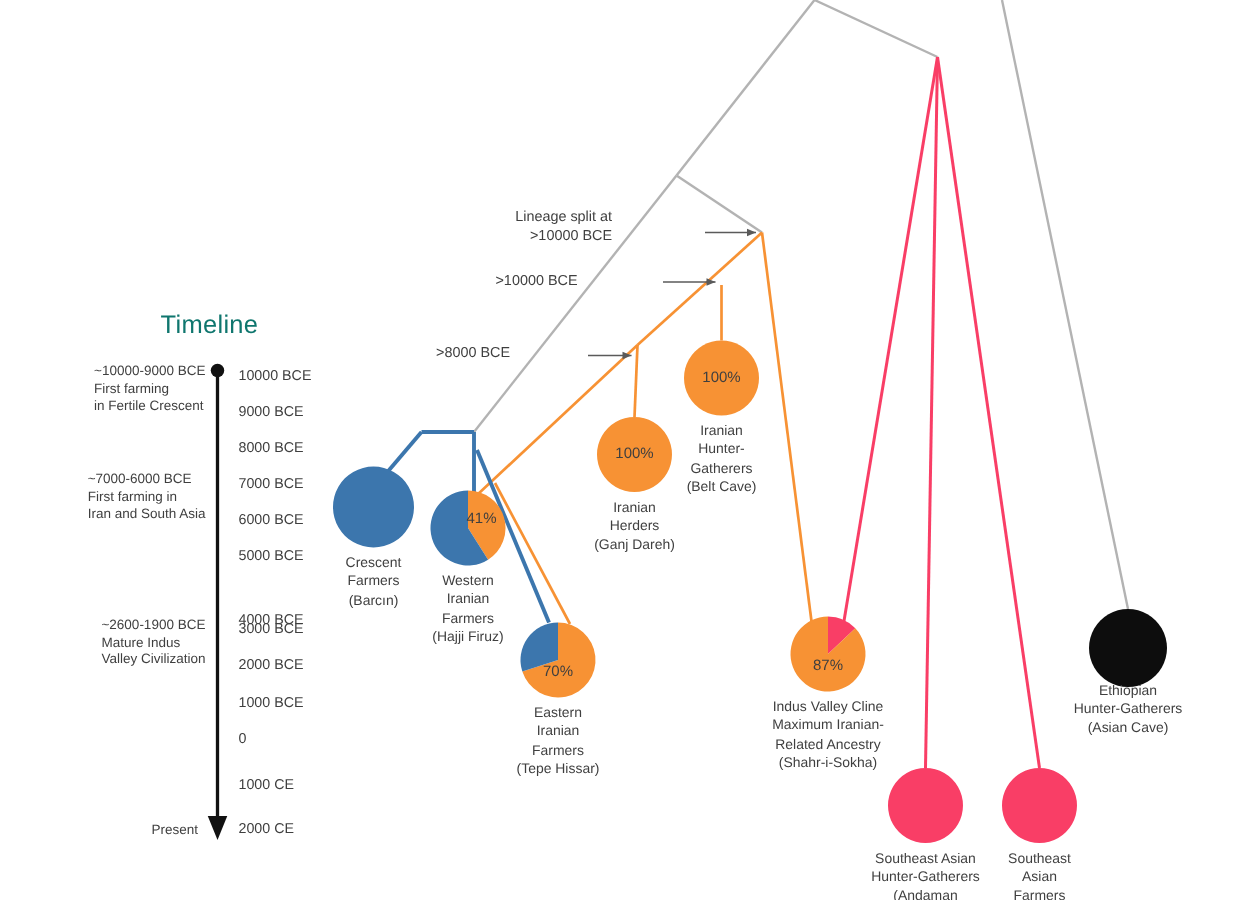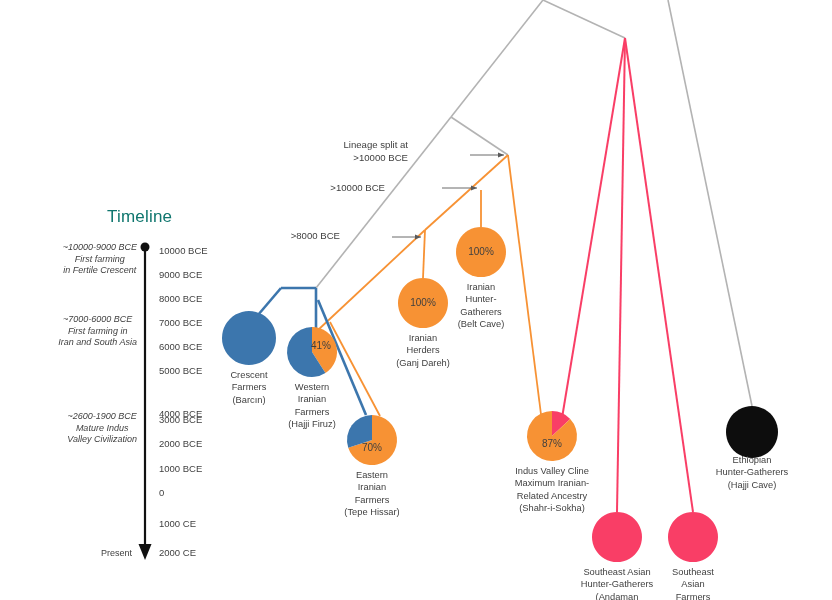--- a/index.html
+++ b/index.html
@@ -3,22 +3,22 @@
 <meta charset="utf-8">
 <style>
   html,body{margin:0;padding:0;background:#ffffff;}
   body{width:832px;height:600px;overflow:hidden;
        font-family:"Liberation Sans","DejaVu Sans",sans-serif;
        color:#404040;}
   #stage{position:relative;width:832px;height:600px;background:#fff;}
   svg.diagram{position:absolute;left:0;top:0;width:832px;height:600px;}
   .tl-title{position:absolute;font-size:17px;color:#0f766e;letter-spacing:.2px;}
   .tl-tick{position:absolute;font-size:9.5px;color:#3f3f3f;white-space:nowrap;}
-  .tl-note{position:absolute;font-size:9px;color:#3f3f3f;text-align:center;
-           line-height:11.5px;white-space:nowrap;font-style:italic;}
+  .tl-note{position:absolute;font-size:9px;color:#3f3f3f;text-align:left;
+           line-height:11.5px;white-space:nowrap;}
   .tl-present{position:absolute;font-size:9px;color:#3f3f3f;white-space:nowrap;}
   .node-label{position:absolute;font-size:9.3px;color:#3f3f3f;text-align:center;
               line-height:12.3px;white-space:nowrap;}
   .split-label{position:absolute;font-size:9.6px;color:#3f3f3f;
                line-height:12.5px;white-space:nowrap;text-align:right;}
   .pct{font-size:10px;fill:#3f3f3f;text-anchor:middle;dominant-baseline:middle;
        font-family:"Liberation Sans","DejaVu Sans",sans-serif;}
 </style>
 </head>
 <body>
@@ -194,16 +194,16 @@
         <div>(Andaman</div>
       </div>
       <div class="node-label" style="left: 693px; top: 566px; transform: translateX(-50%);">
         <div>Southeast</div>
         <div>Asian</div>
         <div>Farmers</div>
       </div>
       <div class="node-label" style="left: 752px; top: 454px; transform: translateX(-50%);">
         <div>Ethiopian</div>
         <div>Hunter-Gatherers</div>
-        <div>(Hajji Cave)</div>
+        <div>(Asian Cave)</div>
       </div>
     </div>
 </div>
 
 </body></html>

